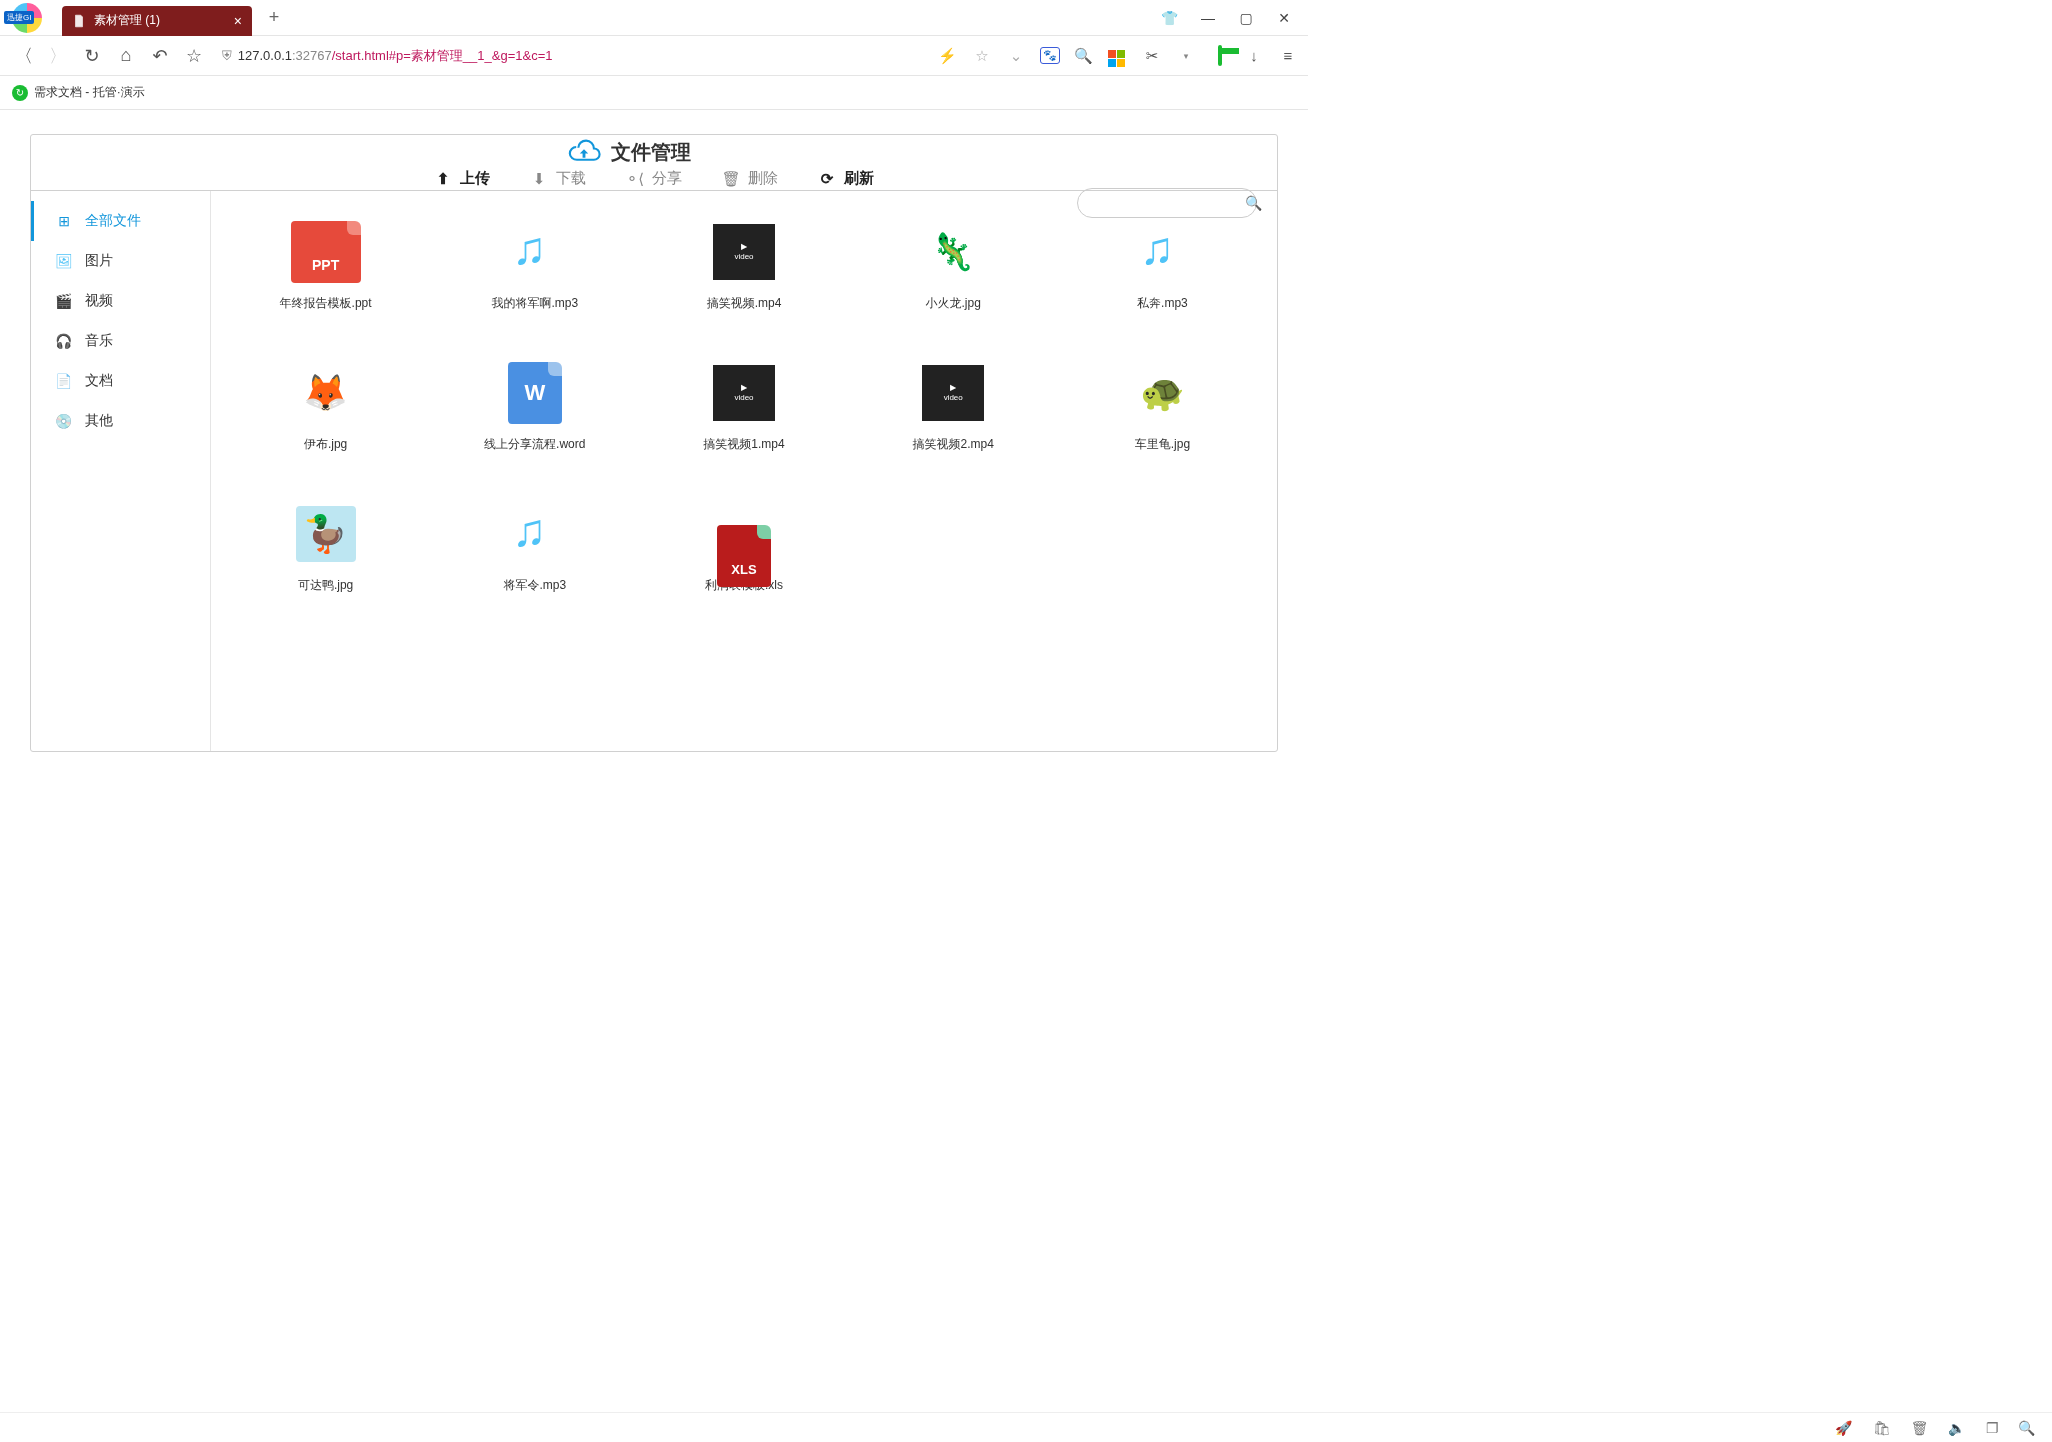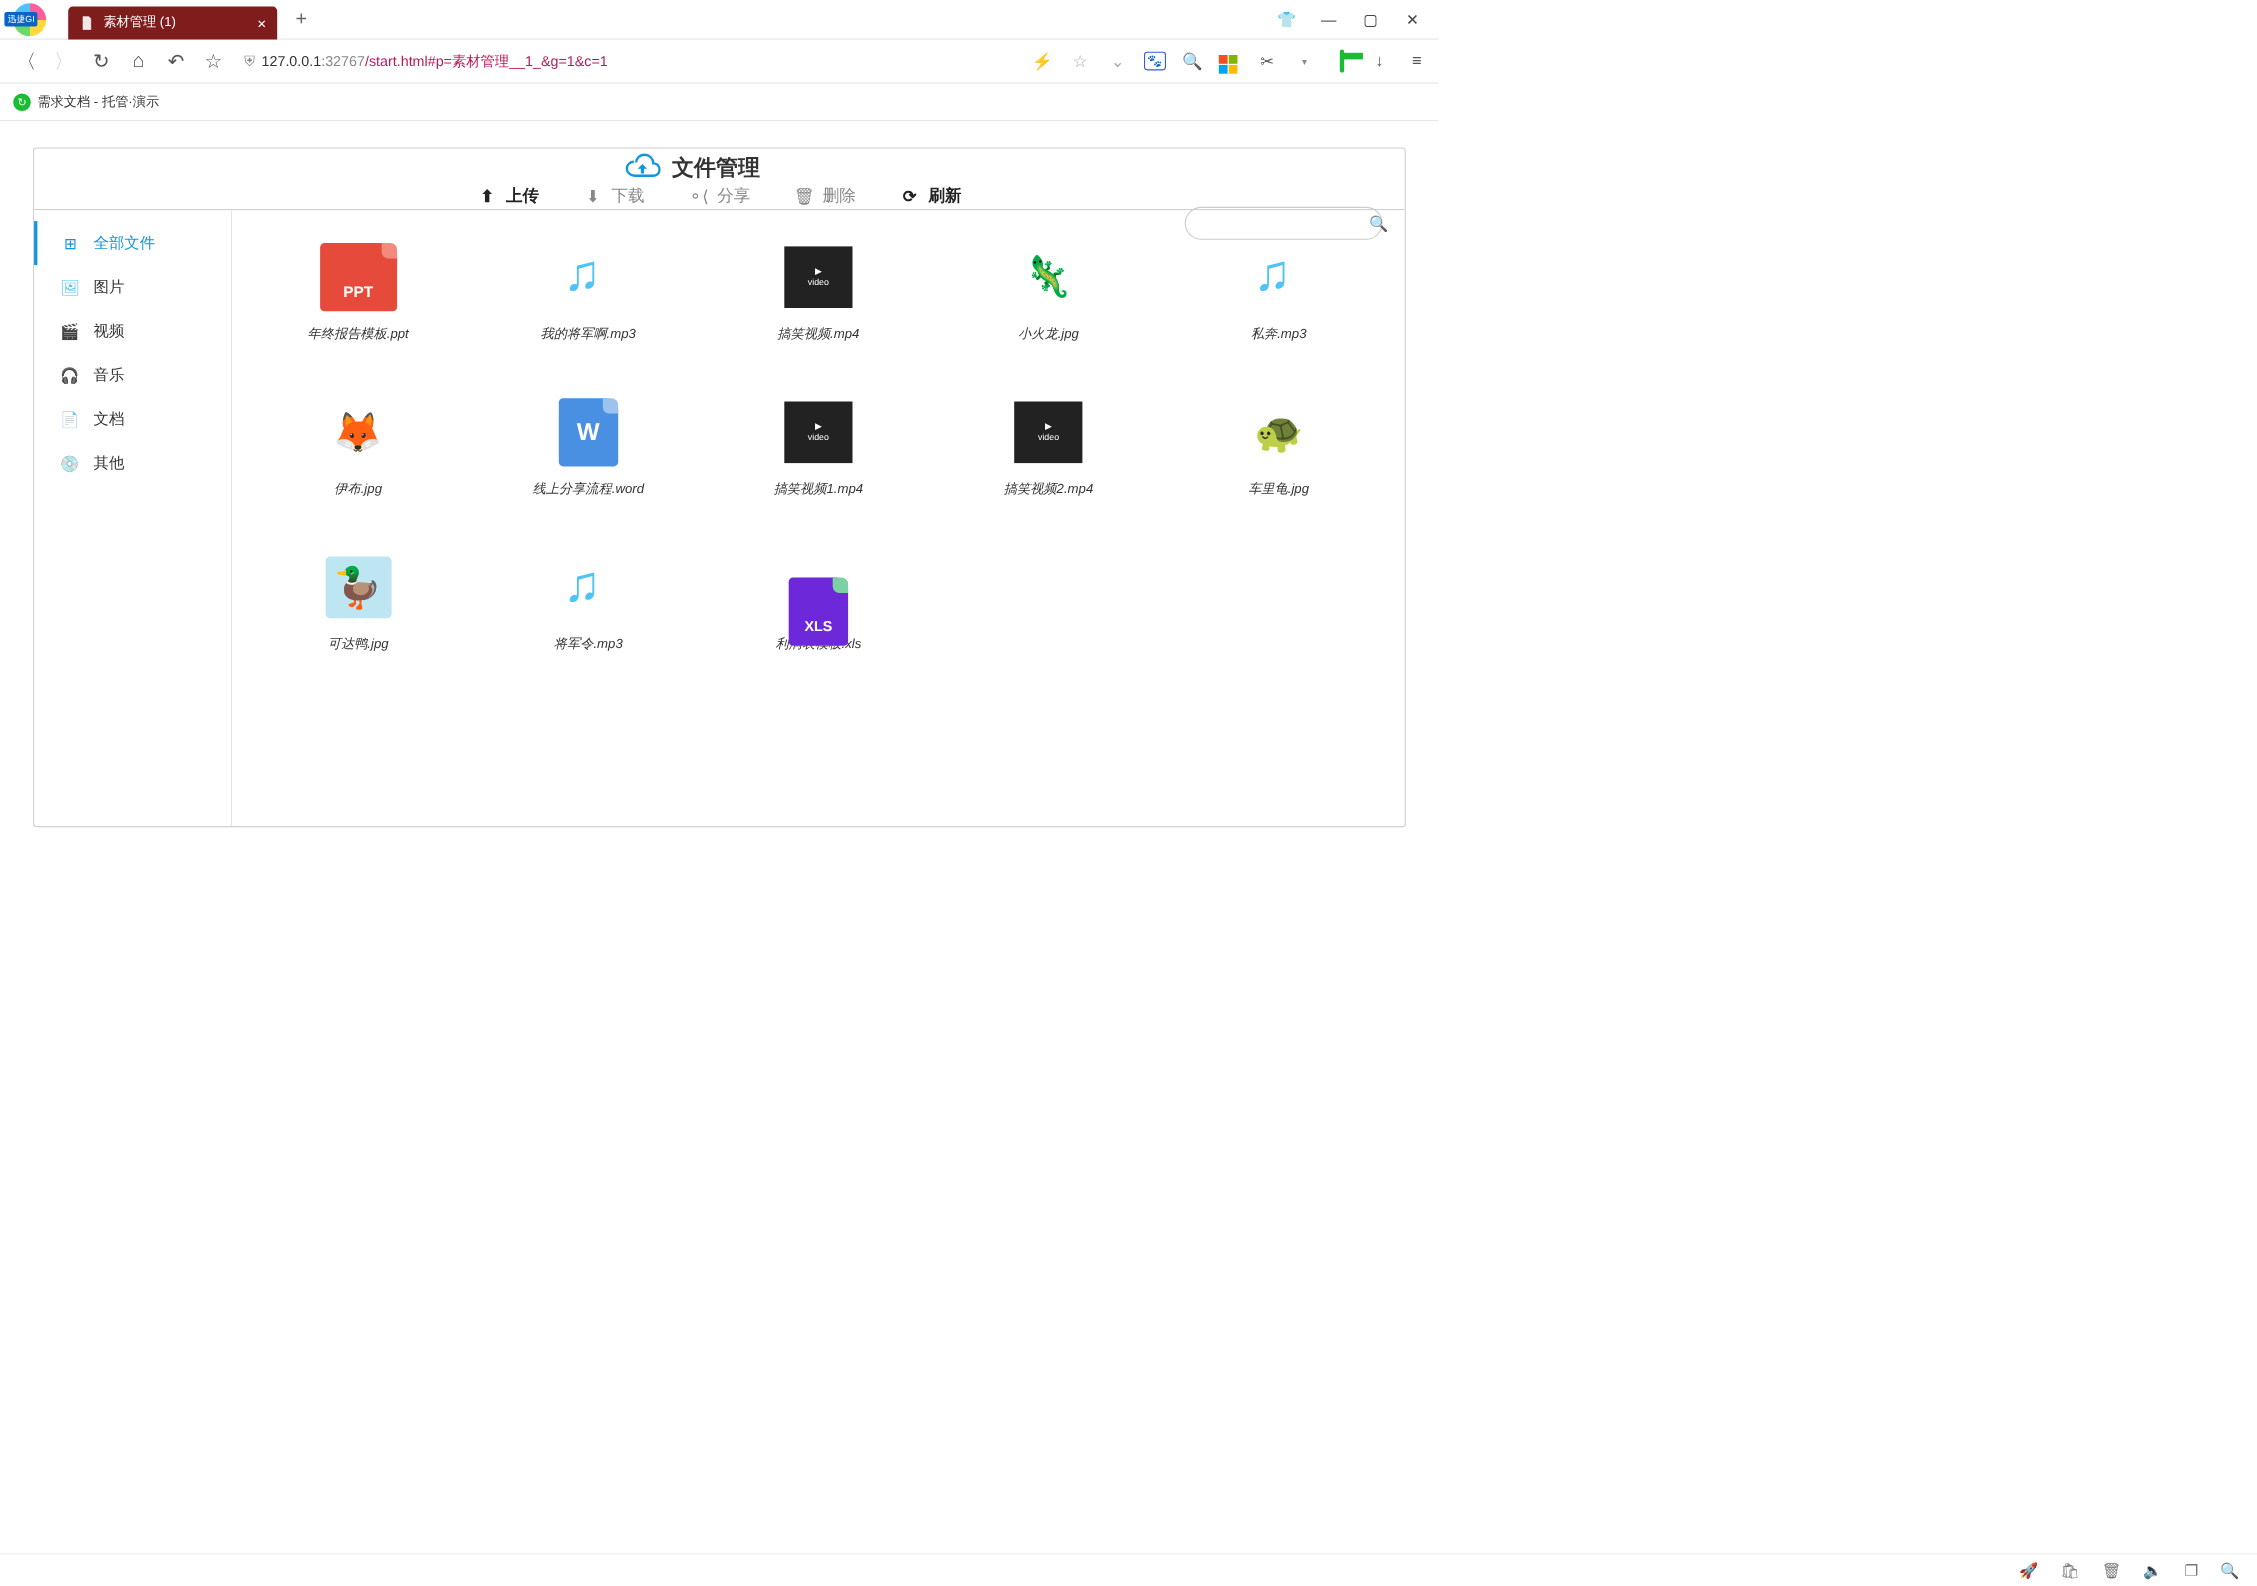--- a/index.html
+++ b/index.html
@@ -55,35 +55,35 @@
 
 .panel-body { display: flex; min-height: 560px; }
 .sidebar { width: 180px; border-right: 1px solid #e5e5e5; padding-top: 10px; }
 .sb-item { height: 40px; display: flex; align-items: center; padding-left: 24px; gap: 12px; font-size: 14px; color: #333; cursor: pointer; }
 .sb-item.active { color: #1296db; border-left: 3px solid #1296db; padding-left: 21px; }
 .sb-icon { width: 18px; height: 18px; display: inline-flex; align-items: center; justify-content: center; font-size: 14px; }
 
 .file-grid { flex: 1; padding: 30px 20px; display: grid; grid-template-columns: repeat(5, 1fr); gap: 50px 20px; align-content: start; }
 .file-item { display: flex; flex-direction: column; align-items: center; gap: 12px; cursor: pointer; }
 .file-thumb { width: 70px; height: 62px; display: flex; align-items: center; justify-content: center; }
-.file-name { font-size: 12px; color: #333; text-align: center; white-space: nowrap; font-style: italic; }
+.file-name { font-size: 12px; color: #333; text-align: center; white-space: nowrap; }
 
 
 .ic-ppt { width: 76px; height: 62px; background: #e64a3b; border-radius: 4px 12px 4px 4px; position: relative; display: flex; align-items: flex-end; justify-content: center; color: #fff; font-weight: 700; font-size: 14px; padding-bottom: 10px; }
 .ic-ppt::before { content: ""; position: absolute; top: 0; right: 0; width: 14px; height: 14px; background: #f28a7e; border-radius: 0 6px 0 6px; }
 .ic-audio { width: 50px; height: 50px; position: relative; }
 .ic-audio::before { content: "♫"; font-size: 46px; color: #4fc3f7; position: absolute; left: 2px; top: -6px; }
 .ic-video { width: 62px; height: 56px; background: #222; display: flex; align-items: center; justify-content: center; color: #fff; font-size: 8px; text-align: center; line-height: 1.2; padding: 3px; }
 .ic-zip { width: 54px; height: 54px; display: grid; grid-template-columns: 1fr 1fr; grid-template-rows: 1fr 1fr; border-radius: 6px; overflow: hidden; position: relative; }
 .ic-zip i:nth-child(1){background:#4fc3f7;} .ic-zip i:nth-child(2){background:#ffc13b;} .ic-zip i:nth-child(3){background:#ffc13b;} .ic-zip i:nth-child(4){background:#6bd968;}
 .ic-zip::after { content: ""; position: absolute; left: 50%; top: 50%; transform: translate(-50%,-50%); width: 22px; height: 14px; background: #e64a3b; border-radius: 3px; }
 .ic-img { width: 60px; height: 56px; border-radius: 4px; display: flex; align-items: center; justify-content: center; font-size: 36px; }
 .ic-word { width: 54px; height: 62px; background: #4a90e2; border-radius: 4px 12px 4px 4px; position: relative; display: flex; align-items: center; justify-content: center; color: #fff; font-weight: 700; font-size: 22px; }
 .ic-word::before { content: ""; position: absolute; top: 0; right: 0; width: 14px; height: 14px; background: #9cc3ed; border-radius: 0 6px 0 6px; }
-.ic-xls { width: 54px; height: 62px; background: #6d28d9; border-radius: 4px 12px 4px 4px; position: relative; display: flex; align-items: flex-end; justify-content: center; color: #fff; font-weight: 700; font-size: 13px; padding-bottom: 10px; margin-top: 44px; }
+.ic-xls { width: 54px; height: 62px; background: #b91c1c; border-radius: 4px 12px 4px 4px; position: relative; display: flex; align-items: flex-end; justify-content: center; color: #fff; font-weight: 700; font-size: 13px; padding-bottom: 10px; margin-top: 44px; }
 .ic-xls::before { content: ""; position: absolute; top: 0; right: 0; width: 14px; height: 14px; background: #7dcfa6; border-radius: 0 6px 0 6px; }
 
 .statusbar { position: fixed; bottom: 0; left: 0; right: 0; height: 30px; display: flex; align-items: center; justify-content: flex-end; gap: 20px; padding: 0 16px; color: #777; font-size: 14px; border-top: 1px solid #eee; background: #fff; }
 .statusbar span { cursor: pointer; }
 </style>
 </head>
 <body>
 
 <div class="titlebar">
   <div class="app-logo">

